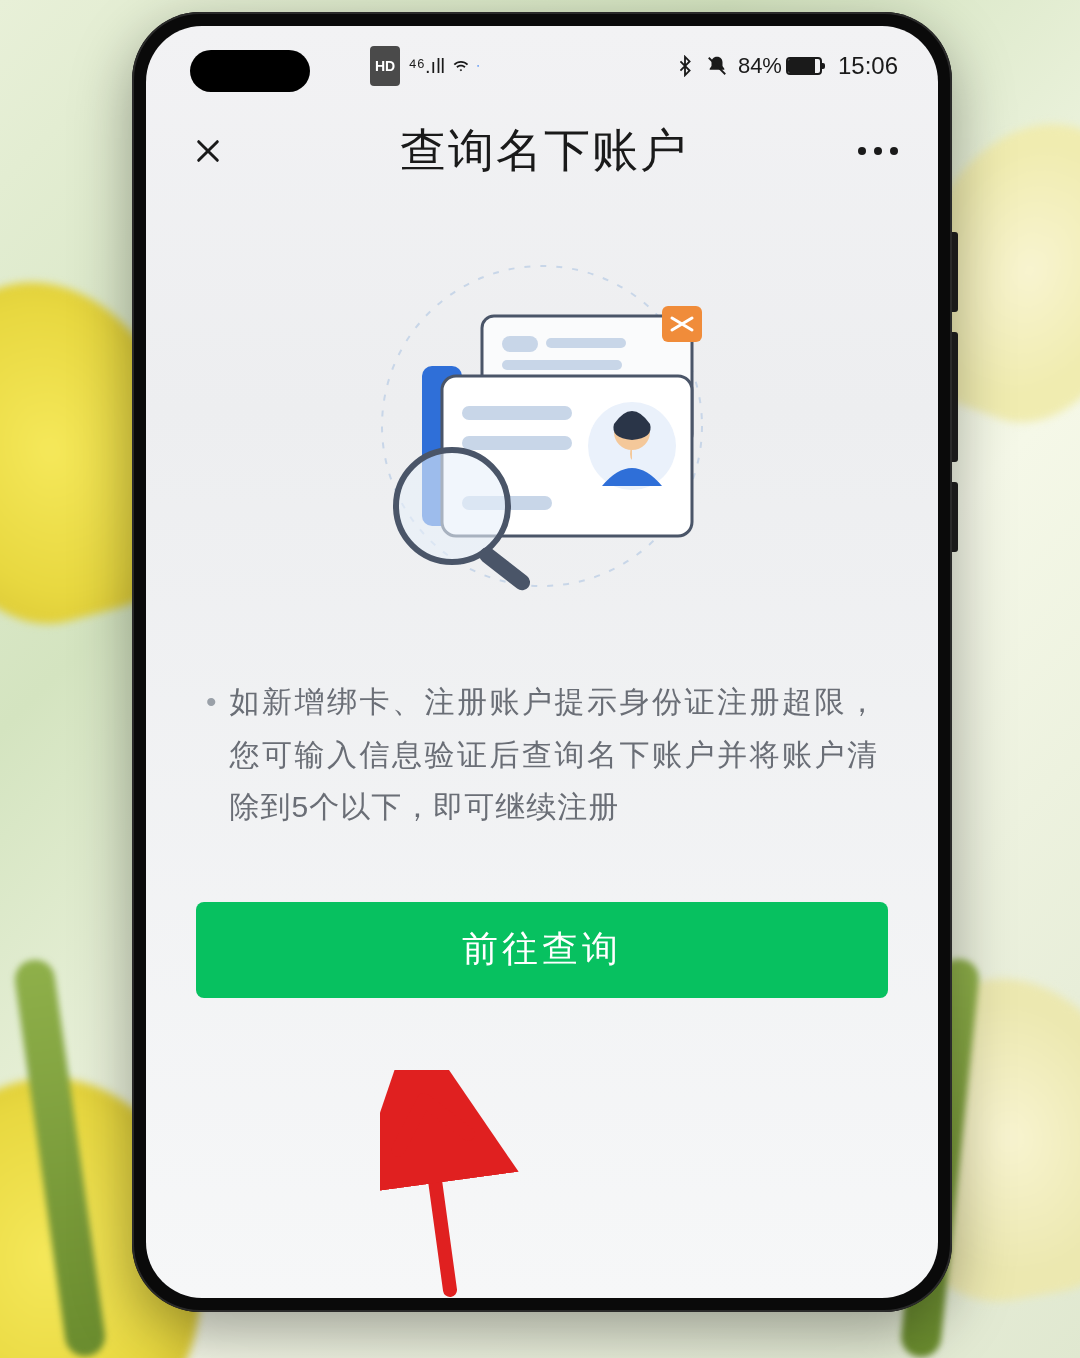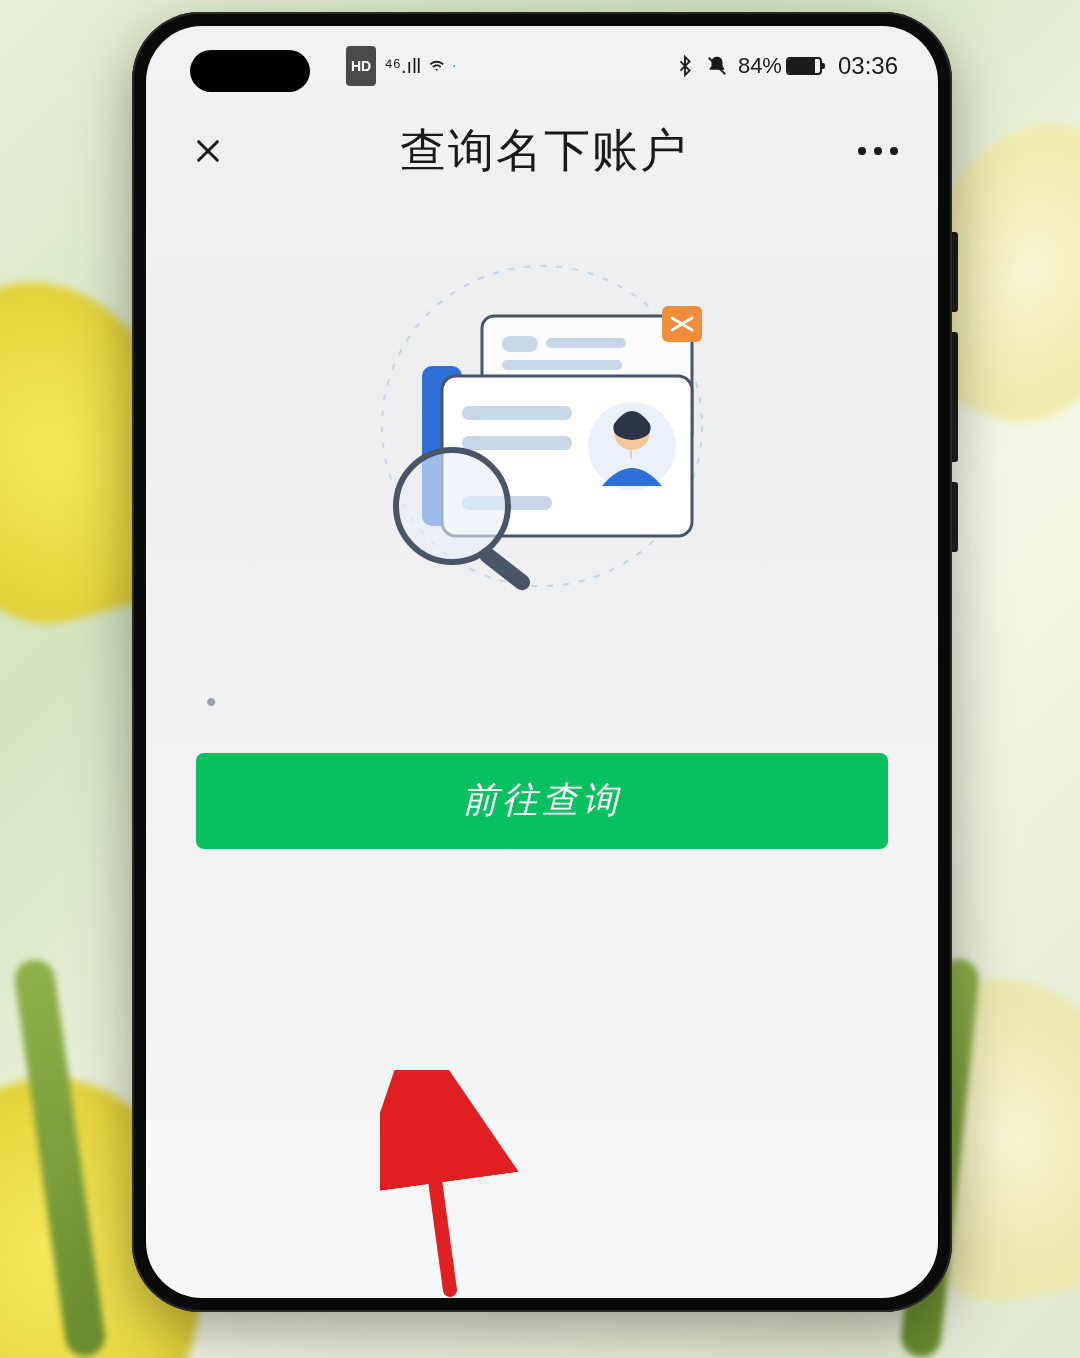--- a/index.html
+++ b/index.html
@@ -90,20 +90,21 @@
       align-items: center;
       gap: 8px;
     }
     .hd-badge {
       background: #4a4a4a;
       color: #fff;
       font-size: 14px;
       padding: 12px 5px;
       border-radius: 4px;
       font-weight: 600;
+      margin-left: 24px;
     }
     .signal-text { font-size: 20px; }
     .status-icons { display: flex; align-items: center; gap: 10px; }
     .status-icons svg { width: 22px; height: 22px; }
     .battery-wrap { display: flex; align-items: center; gap: 4px; }
     .battery { width: 36px; height: 18px; border: 2px solid #1a1a1a; border-radius: 4px; position: relative; }
     .battery::after { content: ''; position: absolute; right: -5px; top: 4px; width: 3px; height: 6px; background: #1a1a1a; border-radius: 0 2px 2px 0; }
     .battery-fill { height: 100%; background: #1a1a1a; border-radius: 2px 0 0 2px; }
     .time { font-size: 24px; font-weight: 400; margin-left: 6px; }
 
@@ -159,35 +160,34 @@
       font-size: 30px;
       line-height: 1.75;
       letter-spacing: 1px;
       display: flex;
       gap: 12px;
       text-align: justify;
     }
     .bullet { color: #9aa0a8; flex-shrink: 0; }
 
     .primary-btn {
-      margin-top: 24px;
+      margin-top: 68px;
       width: 100%;
       height: 96px;
       background: #07c160;
       border: none;
       border-radius: 8px;
       color: #fff;
       font-size: 36px;
       font-weight: 400;
       letter-spacing: 4px;
       cursor: pointer;
       display: flex;
       align-items: center;
       justify-content: center;
-      font-style: italic;
     }
 
     
     .arrow-annotation {
       position: absolute;
       left: 380px;
       top: 1070px;
       pointer-events: none;
       z-index: 20;
     }
@@ -228,21 +228,21 @@
         <svg viewBox="0 0 24 24" fill="#1a1a1a">
             <path d="M12 2C8 2 6 5 6 8v4l-2 3v1h16v-1l-2-3V8c0-3-2-6-6-6zM3 3l18 18"></path>
             <path d="M3 3l18 18" stroke="#1a1a1a" stroke-width="2"></path>
           </svg>
         <div class="battery-wrap">
           <span>84%</span>
           <div class="battery">
             <div class="battery-fill" style="width:84%"></div>
           </div>
         </div>
-        <span class="time">03:36</span>
+        <span class="time">15:06</span>
       </div>
     </div>
 
     <div class="nav-bar">
       <div class="nav-close">
         <svg width="32" height="32" viewBox="0 0 24 24" fill="none" stroke="#1a1a1a" stroke-width="2.2" stroke-linecap="round">
             <path d="M5 5l14 14M19 5L5 19"></path>
           </svg>
       </div>
       <div class="nav-title">查询名下账户</div>
@@ -280,20 +280,21 @@
           <path d="M260 240 q30 -36 60 0 z" fill="#2f6fd8"></path>
           <path d="M272 178 q18 -26 36 0 q4 14 -18 16 q-22 -2 -18 -16" fill="#2a3548"></path>
 
           <circle cx="110" cy="260" r="56" fill="#e8f0fa" fill-opacity="0.6" stroke="#4a5568" stroke-width="6"></circle>
           <rect x="144" y="298" width="60" height="16" rx="8" fill="#4a5568" transform="rotate(38 144 298)"></rect>
         </svg>
       </div>
 
       <div class="info-text">
         <span class="bullet">•</span>
+        <span>如新增绑卡、注册账户提示身份证注册超限，您可输入信息验证后查询名下账户并将账户清除到5个以下，即可继续注册</span>
       </div>
 
       <button class="primary-btn">
         <span>前往查询</span>
       </button>
 
     </div>
   </div>
 </div>
 

